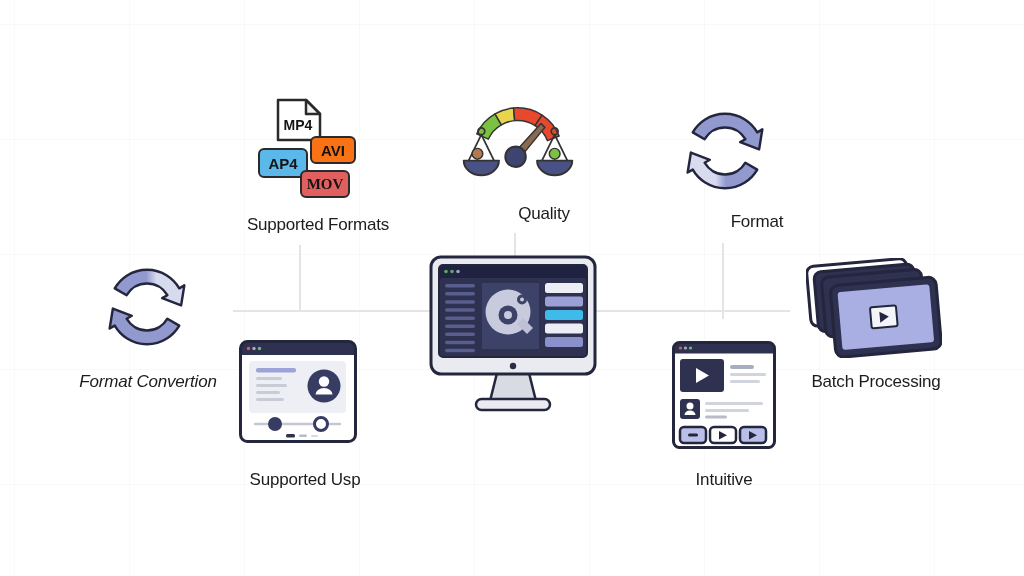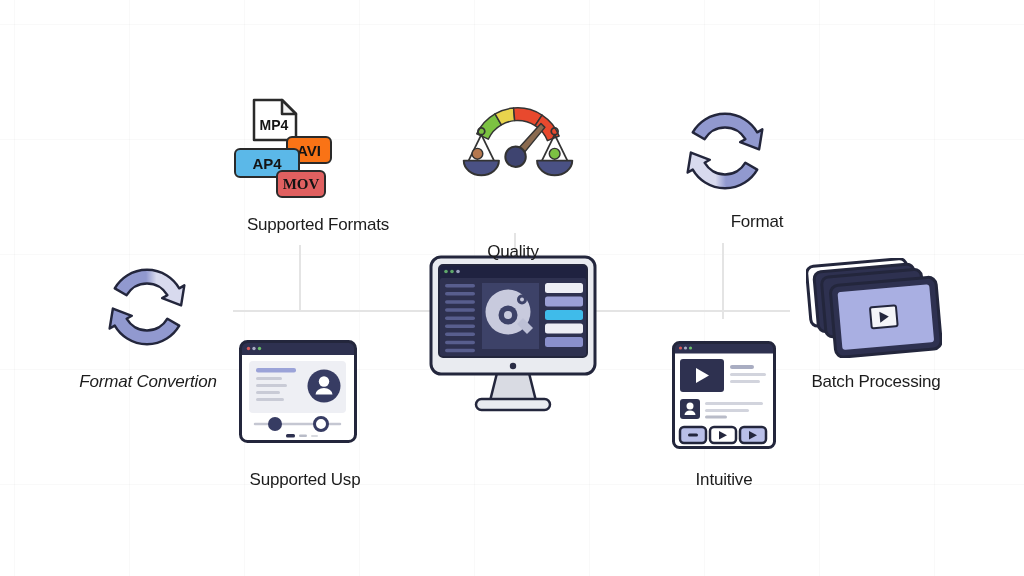--- a/index.html
+++ b/index.html
@@ -51,28 +51,28 @@
         <stop offset="0.45" stop-color="#9199CF"></stop>
           <stop offset="0.6" stop-color="#D8DAEE"></stop>
       </linearGradient>
     </defs>
     <path d="M 17.1,33 A 38 38 0 0 1 82.9,33 L 88.1,30 L 84.8,50.4 L 65.5,43 L 70.8,40 A 24 24 0 0 0 29.2,40 Z" fill="url(#gradPL)" stroke="#23263C" stroke-width="2.5" stroke-linejoin="round"></path>
     <path d="M 82.9,71 A 38 38 0 0 1 17.1,71 L 11.9,74 L 15.2,53.6 L 34.5,61 L 29.2,64 A 24 24 0 0 0 70.8,64 Z" fill="#9199CF" stroke="#23263C" stroke-width="2.5" stroke-linejoin="round"></path>
   </svg>
 </div>
 <div class="label" style="left:148px;top:372px;font-style:italic;">Format Convertion</div>
 
-<div class="icon-wrap" style="left:227px;top:92px;width:125px;height:115px;">
+<div class="icon-wrap" style="left:251px;top:92px;width:125px;height:115px;">
   <svg class="abs" style="left:24px;top:5px;" width="48" height="46" viewBox="0 0 48 46">
     <path d="M3,3 h28 l14,14 v26 h-42 z" fill="#ffffff" stroke="#2a2a2a" stroke-width="2.5" stroke-linejoin="round"></path>
     <path d="M31,3 v14 h14 z" fill="#f2f2f2" stroke="#2a2a2a" stroke-width="2.5" stroke-linejoin="round"></path>
     <text x="23" y="33" text-anchor="middle" font-family="Liberation Sans, sans-serif" font-size="14" font-weight="bold" fill="#141414">MP4</text>
   </svg>
   <div class="badge" style="left: 59px; top: 44px; width: 46px; height: 28px; background: #f97316;">AVI</div>
-  <div class="badge" style="left: 7px; top: 56px; width: 66px; height: 30px; background: rgb(91, 184, 232);">AP4</div>
+  <div class="badge" style="left: 7px; top: 56px; width: 50px; height: 30px; background: rgb(91, 184, 232);">AP4</div>
   <div class="badge" style="left: 49px; top: 78px; width: 50px; height: 28px; background: rgb(224, 96, 96); font-family: Liberation Serif, serif;">MOV</div>
 </div>
 <div class="label" style="left:318px;top:215px;">Supported Formats</div>
 
 <div class="icon-wrap" style="left:452px;top:92px;">
   <svg width="132" height="103" viewBox="0 0 135 105">
 
     <path d="M25.3,42.6 A46,46 0 0 1 44,22.2 L50.5,33.4 A33,33 0 0 0 37.1,48.1 Z" fill="#7CC242" stroke="#333" stroke-width="1.5" stroke-linejoin="round"></path>
     <path d="M44,22.2 A46,46 0 0 1 63,16.2 L64.1,29.1 A33,33 0 0 0 50.5,33.4 Z" fill="#E8D44D" stroke="#333" stroke-width="1.5" stroke-linejoin="round"></path>
     <path d="M63,16.2 A46,46 0 0 1 92.1,23.4 L85,34.3 A33,33 0 0 0 64.1,29.1 Z" fill="#E8492E" stroke="#333" stroke-width="1.5" stroke-linejoin="round"></path>
@@ -87,21 +87,21 @@
     <circle cx="26" cy="63" r="5.5" fill="#B5784F" stroke="#333" stroke-width="1.5"></circle>
     <path d="M12,70 h36 a18,15 0 0 1 -36,0 z" fill="#4A5184" stroke="#333" stroke-width="2" stroke-linejoin="round"></path>
 
     <circle cx="105" cy="40" r="3.5" fill="none" stroke="#333" stroke-width="1.8"></circle>
     <line x1="105" y1="43.5" x2="92" y2="70" stroke="#333" stroke-width="1.8"></line>
     <line x1="105" y1="43.5" x2="118" y2="70" stroke="#333" stroke-width="1.8"></line>
     <circle cx="105" cy="63" r="5.5" fill="#7CC242" stroke="#333" stroke-width="1.5"></circle>
     <path d="M87,70 h36 a18,15 0 0 1 -36,0 z" fill="#4A5184" stroke="#333" stroke-width="2" stroke-linejoin="round"></path>
   </svg>
 </div>
-<div class="label" style="left:513px;top:204px;margin-top:38px;">Quality</div>
+<div class="label" style="left:544px;top:204px;">Quality</div>
 
 <div class="icon-wrap" style="left:676px;top:100px;">
   <svg width="98" height="98" viewBox="0 0 100 100">
     <defs>
       <linearGradient id="gradLP" x1="0" y1="0" x2="1" y2="0">
         <stop offset="0.4" stop-color="#D8DAEE"></stop>
           <stop offset="0.55" stop-color="#9199CF"></stop>
       </linearGradient>
     </defs>
     <path d="M 17.1,33 A 38 38 0 0 1 82.9,33 L 88.1,30 L 84.8,50.4 L 65.5,43 L 70.8,40 A 24 24 0 0 0 29.2,40 Z" fill="#9199CF" stroke="#23263C" stroke-width="2.5" stroke-linejoin="round"></path>

